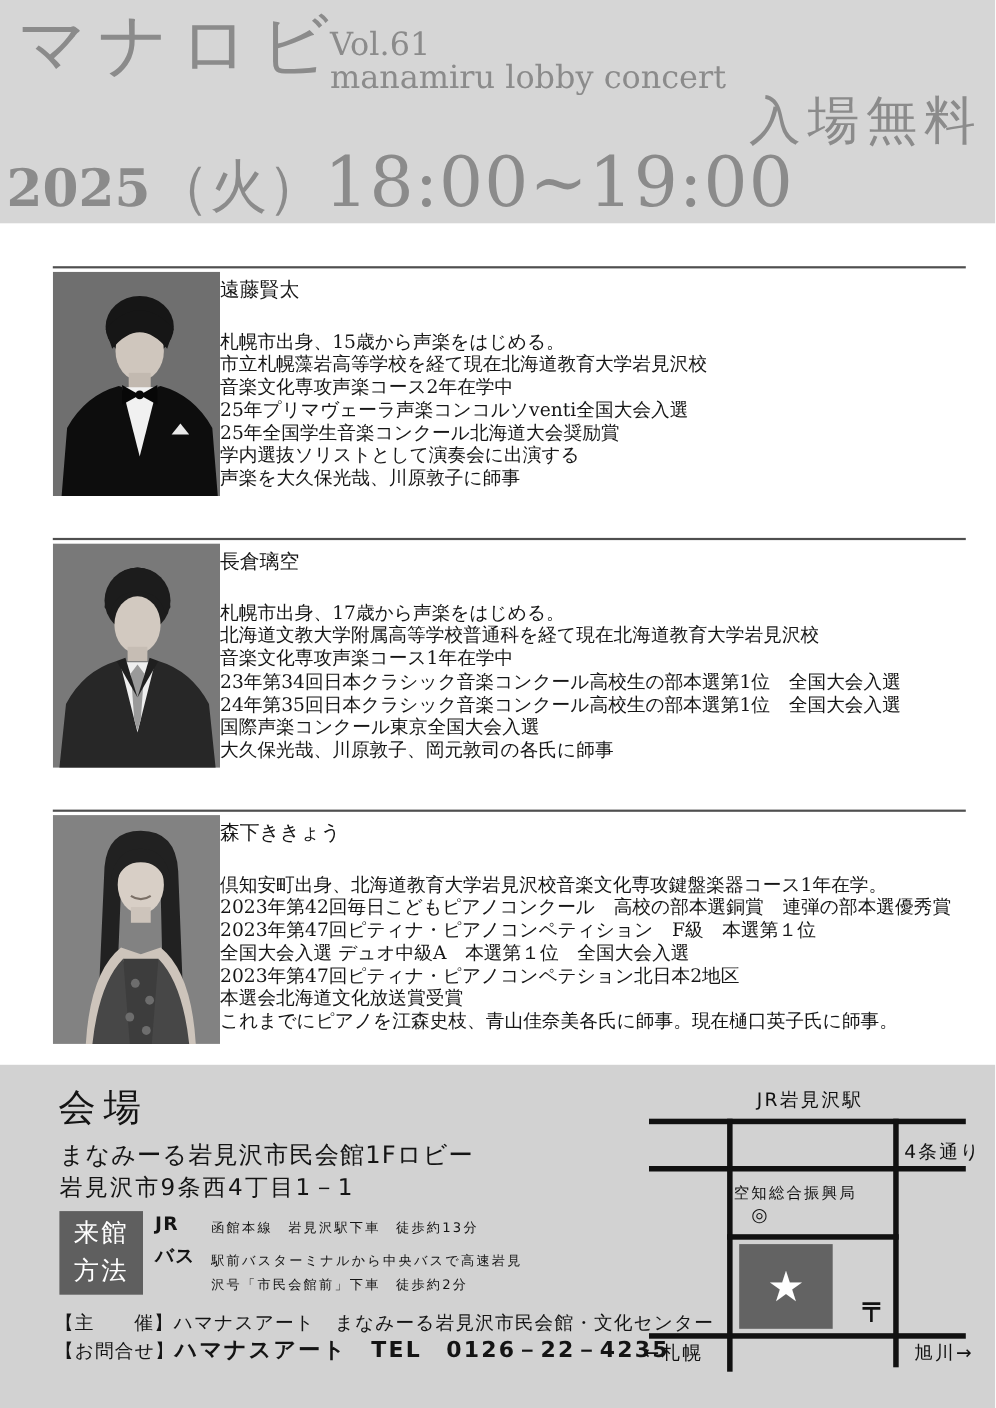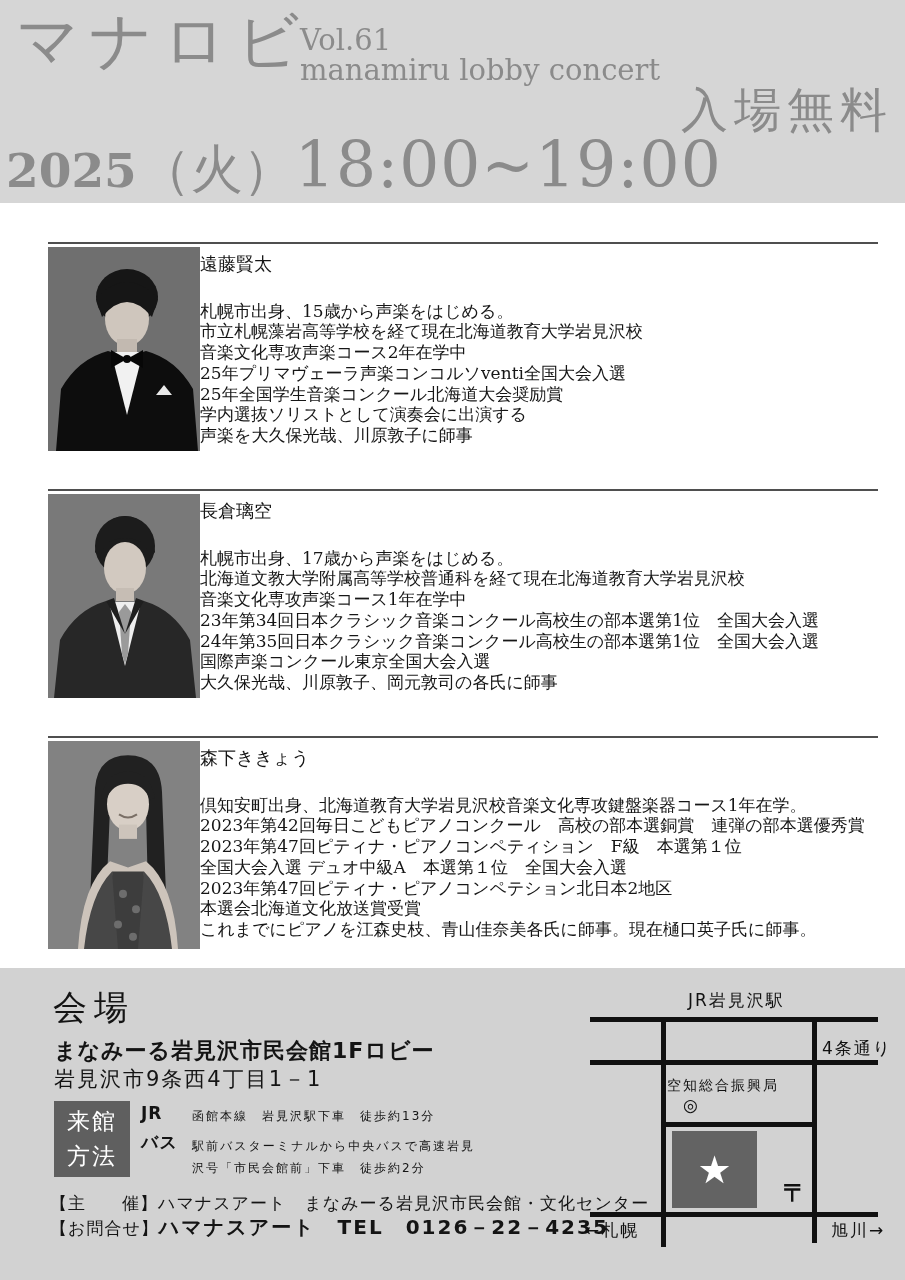--- a/index.html
+++ b/index.html
@@ -26,21 +26,21 @@
   .photo{width:152px;flex:none;display:block;}
   .photo svg{display:block;width:152px;height:204px;}
   .photo.tall svg{height:208px;}
   .pinfo{padding-top:6px;font-size:17px;line-height:1.25;color:#161616;}
   .pname{font-size:18px;margin:0 0 25px 0;}
   .bio div{line-height:20.8px;white-space:nowrap;}
 
   
   .footer{position:absolute;left:0;bottom:0;width:905px;height:312px;background:#d2d2d2;color:#141414;}
   .venue-heading{position:absolute;left:53px;top:22px;font-size:34px;letter-spacing:7px;line-height:1;}
-  .venue-hall{position:absolute;left:54px;top:72px;font-size:22px;font-weight:bold;letter-spacing:1px;line-height:1;white-space:nowrap;text-align:center;}
+  .venue-hall{position:absolute;left:54px;top:72px;font-size:22px;font-weight:normal;letter-spacing:1px;line-height:1;white-space:nowrap;text-align:center;}
   .venue-address{position:absolute;left:54px;top:101px;font-size:21px;letter-spacing:2px;line-height:1;white-space:nowrap;}
   .access-box{position:absolute;left:54px;top:133px;width:76px;height:76px;background:#5f5f5f;color:#ffffff;
               display:flex;flex-direction:column;align-items:center;justify-content:center;
               font-size:23px;letter-spacing:2px;line-height:35px;}
   .access-mode{position:absolute;font-size:17px;font-weight:bold;letter-spacing:1px;line-height:1;white-space:nowrap;}
   .access-desc{position:absolute;font-size:12px;letter-spacing:2px;line-height:22px;white-space:nowrap;}
   .mode-jr{left:141px;top:137px;}
   .desc-jr{left:192px;top:137px;}
   .mode-bus{left:141px;top:166px;}
   .desc-bus{left:192px;top:167px;}

